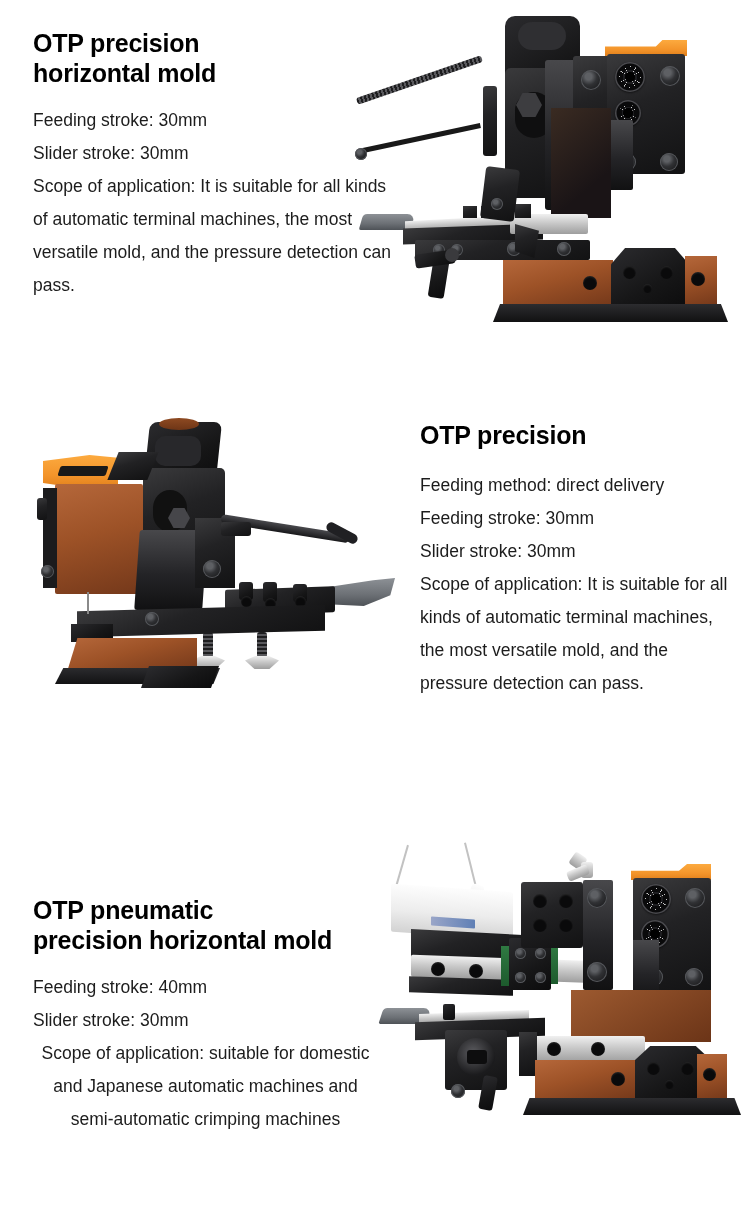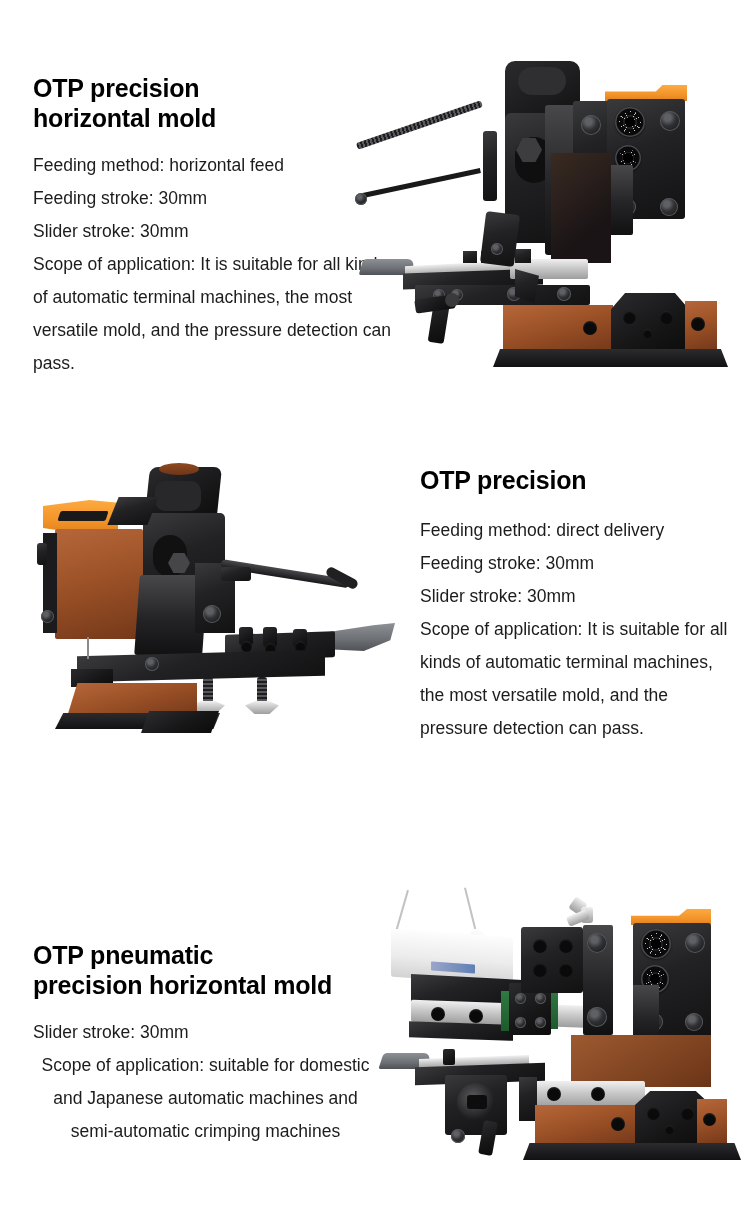--- a/index.html
+++ b/index.html
@@ -1,21 +1,21 @@
 <!DOCTYPE html>
 <html><head>
 <meta charset="utf-8">
 <style>
   * { margin:0; padding:0; box-sizing:border-box; }
   html,body { background:#ffffff; }
   body {
     width:750px; height:1206px; position:relative; overflow:hidden;
     font-family:"Liberation Sans", sans-serif; color:#1a1a1a;
   }
-  .section { position:absolute; left:0; width:750px;margin-top:45px; }
+  .section { position:absolute; left:0; width:750px; }
   .text-col { position:absolute; }
   .title {
     font-weight:bold; font-size:25px; line-height:30px;
     color:#000; letter-spacing:-0.2px;
   }
   .spec { font-size:17.5px; line-height:33px; color:#1c1c1c; }
   .photo { position:absolute; }
 
   
   .mach { position:absolute; }
@@ -61,21 +61,20 @@
 <body>
 
 <div class="section" style="top:0;height:400px;">
 
   <div class="text-col" style="left:33px; top:28px; width:360px;">
     <div class="title">
       <div>OTP precision</div>
       <div>horizontal mold</div>
     </div>
     <div style="height:16px"></div>
-    <div class="spec">Feeding method: horizontal feed</div>
     <div class="spec">Feeding stroke: 30mm</div>
     <div class="spec">Slider stroke: 30mm</div>
     <div class="spec" style="width:358px;">Scope of application: It is suitable for all kinds of automatic terminal machines, the most versatile mold, and the pressure detection can pass.</div>
   </div>
 
   <div class="photo mach" style="left:355px; top:8px; width:390px; height:340px;">
 
     <div class="pc blk2" style="left:150px; top:8px; width:75px; height:95px; border-radius:10px 10px 4px 4px;"></div>
     <div class="pc" style="left:163px; top:14px; width:48px; height:28px; border-radius:14px; background:#2f2f32;"></div>
     <div class="pc blk" style="left:150px; top:60px; width:72px; height:130px; border-radius:6px;"></div>
@@ -204,20 +203,21 @@
 </div>
 
 <div class="section" style="top:810px;height:396px;">
 
   <div class="text-col" style="left:33px; top:85px; width:345px;">
     <div class="title">
       <div>OTP pneumatic</div>
       <div>precision horizontal mold</div>
     </div>
     <div style="height:16px"></div>
+    <div class="spec">Feeding stroke: 40mm</div>
     <div class="spec">Slider stroke: 30mm</div>
     <div class="spec" style="width:345px;text-align:center;">Scope of application: suitable for domestic and Japanese automatic machines and semi-automatic crimping machines</div>
   </div>
 
   <div class="photo mach" style="left:375px; top:30px; width:375px; height:300px;">
 
     <div class="pc" style="left:24px; top:4px; width:2px; height:58px; background:#c2c2c2; transform:rotate(16deg);"></div>
     <div class="pc" style="left:96px; top:2px; width:2px; height:58px; background:#c2c2c2; transform:rotate(-14deg);"></div>
 
     <div class="pc white" style="left:26px; top:46px; width:13px; height:32px; border-radius:4px; transform:rotate(26deg);"></div>

